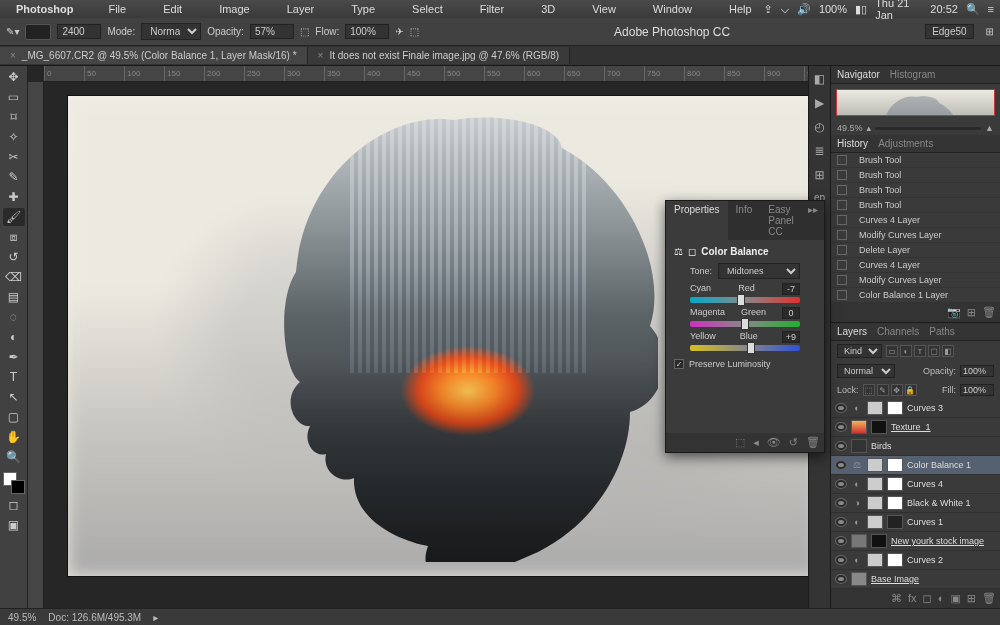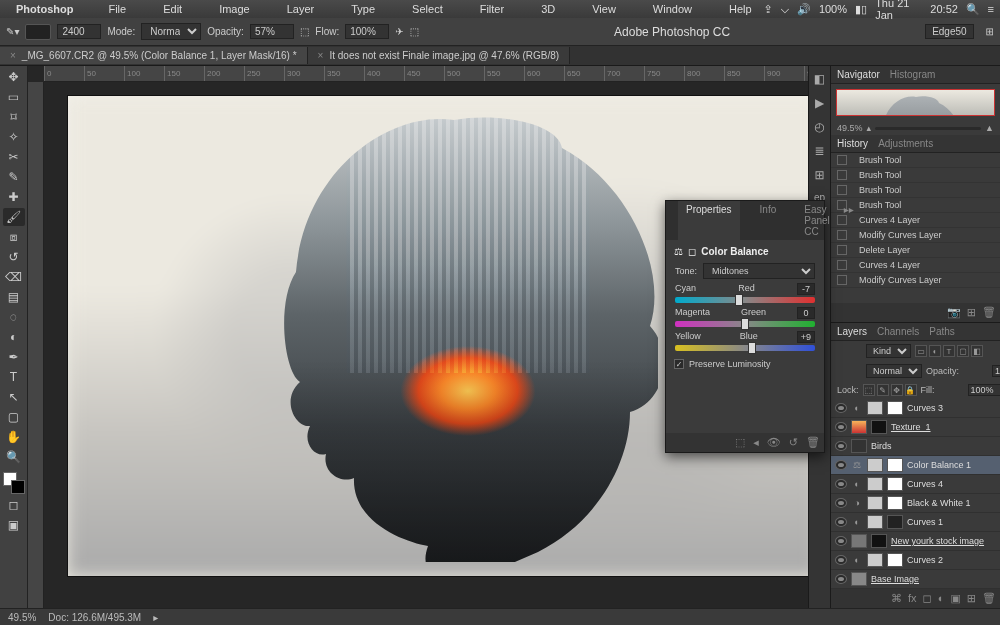--- a/index.html
+++ b/index.html
@@ -54,39 +54,39 @@
 .panel-header .t.active { color:#ddd; }
 .nav-thumb { height:100px; margin:5px; border:1px solid #c33; background:linear-gradient(#ece9e0,#bdbdb7); position:relative; overflow:hidden;}
 .nav-thumb .mini{position:absolute;left:42px;top:5px;width:78px;height:90px;background:radial-gradient(ellipse 22px 16px at 50% 62%,#ffb24a,#e5451c 55%,transparent 76%),linear-gradient(#aeb3b6,#4a4f53);clip-path:path('M56 90 C70 84 75 70 75 60 C82 58 84 48 79 43 C83 32 75 15 60 8 C59 3 47 0 37 2 C23 -1 5 12 4 33 C0 39 1 52 5 55 C1 58 4 64 7 63 C5 67 8 70 10 69 C9 73 13 75 16 74 C16 83 27 87 32 88 C30 93 34 95 43 94 Z');}
 .nav-foot { padding:2px 6px; font-size:9px; color:#aaa; display:flex; align-items:center; gap:4px;}
 .nav-foot .bar{flex:1;height:3px;background:#2a2a2a;border-radius:2px;}
 .hist-list { flex:0 0 150px; overflow:hidden; background:#3a3a3a; }
 .hist-item { display:flex; align-items:center; padding:2px 6px; font-size:9px; color:#ccc; border-bottom:1px solid #333; gap:12px;}
 .hist-item .dot{width:10px;height:10px;border:1px solid #666;}
 .layers-panel { flex:1; display:flex; flex-direction:column; background:#3a3a3a; border-top:1px solid #1a1a1a; }
 .lp-row { display:flex; align-items:center; padding:3px 6px; gap:4px; font-size:9px; color:#bbb; }
-.lp-row select,.lp-row input { background:#333; border:1px solid #222; color:#ccc; font-size:9px; padding:0 2px;margin-left:29px; }
+.lp-row select,.lp-row input { background:#333; border:1px solid #222; color:#ccc; font-size:9px; padding:0 2px; }
 .layer { display:flex; align-items:center; padding:2px 4px; gap:4px; border-bottom:1px solid #303030; font-size:9px; color:#ddd;}
 .layer.sel { background:#556070; }
 .eye { width:12px; height:10px; border:1px solid #666; border-radius:50%; background:#2a2a2a; position:relative;}
 .eye::after{content:"";position:absolute;inset:2px;border-radius:50%;background:#888;}
 .thumb { width:16px; height:14px; background:#eee; border:1px solid #555;}
 .thumb.dark{background:#333;}
 .thumb.fill{background:#ccc;}
 .mask { width:16px; height:14px; background:#fff; border:1px solid #555;}
 .lbl { flex:1; overflow:hidden; white-space:nowrap; text-overflow:ellipsis; }
 .lbl.u { text-decoration:underline; }
 .panel-foot { background:#333; padding:3px 4px; display:flex; justify-content:flex-end; gap:6px; color:#888; font-size:11px;}
 .float-panel { position:absolute; top:200px; left:665px; width:160px; background:#3b3b3b; border:1px solid #1a1a1a; box-shadow:0 4px 12px rgba(0,0,0,.6); font-size:9px; color:#ccc; z-index:50;}
 .fp-tabs { display:flex; background:#2f2f2f; font-size:10px; }
-.fp-tabs .t { padding:3px 8px; color:#888;margin-left:12px; }
+.fp-tabs .t { padding:3px 8px; color:#888; }
 .fp-tabs .t.active { color:#ddd; background:#3b3b3b; }
 .fp-body { padding:6px 8px 4px; }
 .fp-title { display:flex; align-items:center; gap:5px; font-size:10px; margin-bottom:6px; color:#eee;}
-.fp-row { margin:4px 1px; }
+.fp-row { margin:4px 16px; }
 .fp-lab { display:flex; justify-content:space-between; margin-bottom:2px; }
 .fp-lab span{font-size:9px;}
 .slider { position:relative; height:6px; border-radius:2px; }
 .slider.cr { background:linear-gradient(90deg,#00aacc,#888,#e03030); }
 .slider.mg { background:linear-gradient(90deg,#d030c0,#888,#20b030); }
 .slider.yb { background:linear-gradient(90deg,#d8c020,#888,#3050d8); }
 .slider .knob { position:absolute; top:-3px; width:8px; height:12px; background:#ddd; border:1px solid #333; transform:translateX(-50%); }
 .valbox{float:right;background:#2a2a2a;border:1px solid #222;padding:0 3px;min-width:18px;text-align:center;}
 .check { display:flex; align-items:center; gap:5px; margin-top:8px; }
 .check .box{width:10px;height:10px;background:#2a2a2a;border:1px solid #666;display:flex;align-items:center;justify-content:center;font-size:8px;color:#ccc;}
@@ -258,20 +258,24 @@
           <span>Delete Layer</span>
         </div>
       <div class="hist-item">
           <span class="dot"></span>
           <span>Curves 4 Layer</span>
         </div>
       <div class="hist-item">
           <span class="dot"></span>
           <span>Modify Curves Layer</span>
         </div>
+      <div class="hist-item">
+          <span class="dot"></span>
+          <span>Color Balance 1 Layer</span>
+        </div>
 
     </div>
     <div class="panel-foot">
       <span>📷</span>
       <span>⊞</span>
       <span>🗑</span>
     </div>
 
     <div class="layers-panel">
       <div class="panel-header">

